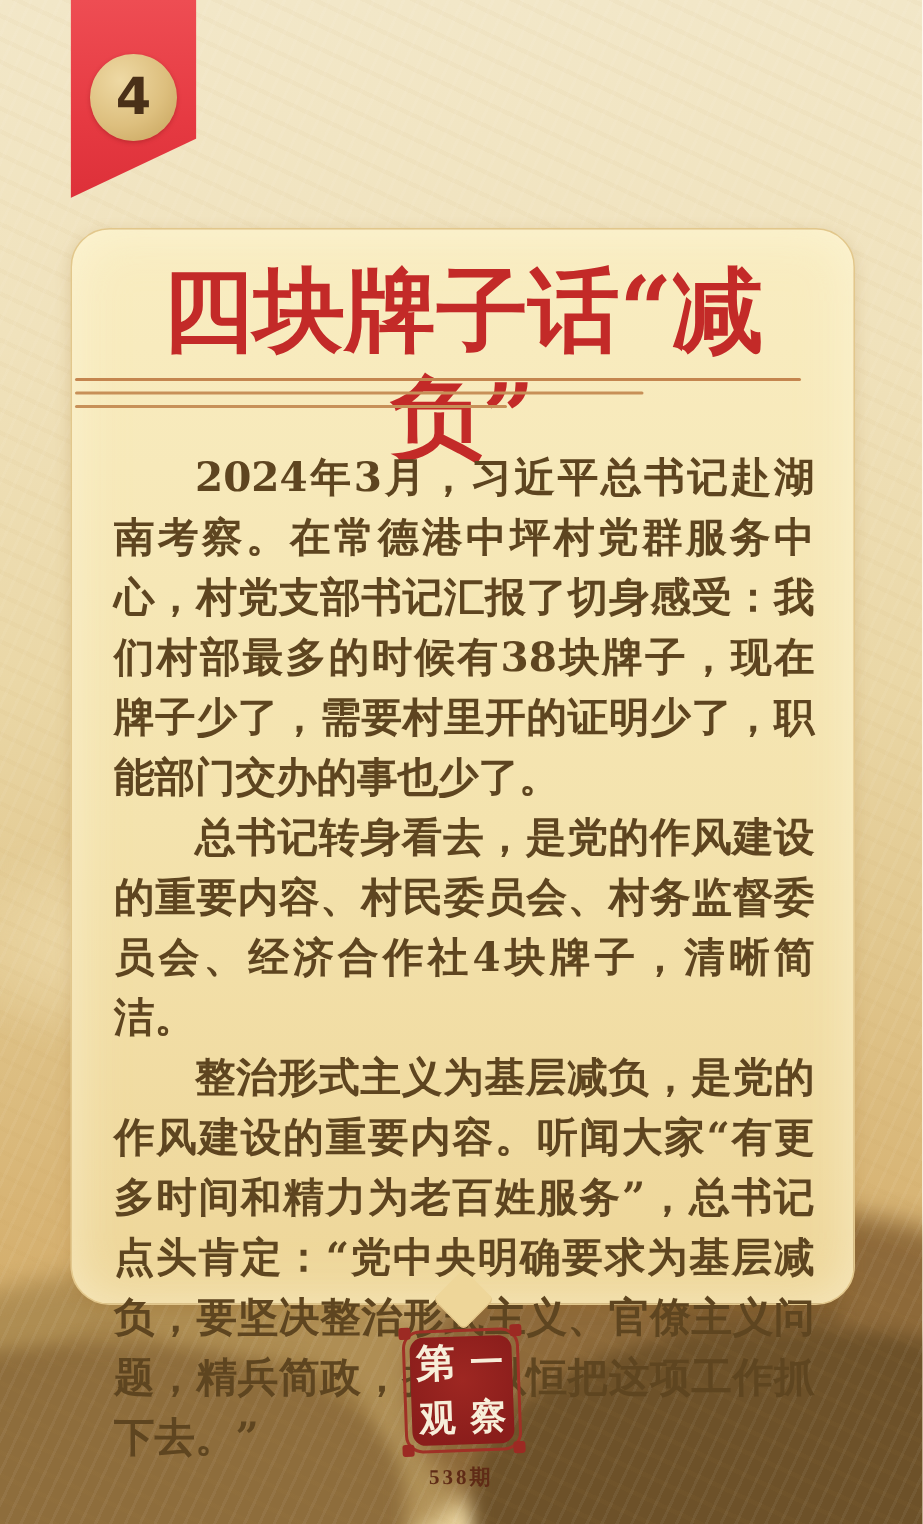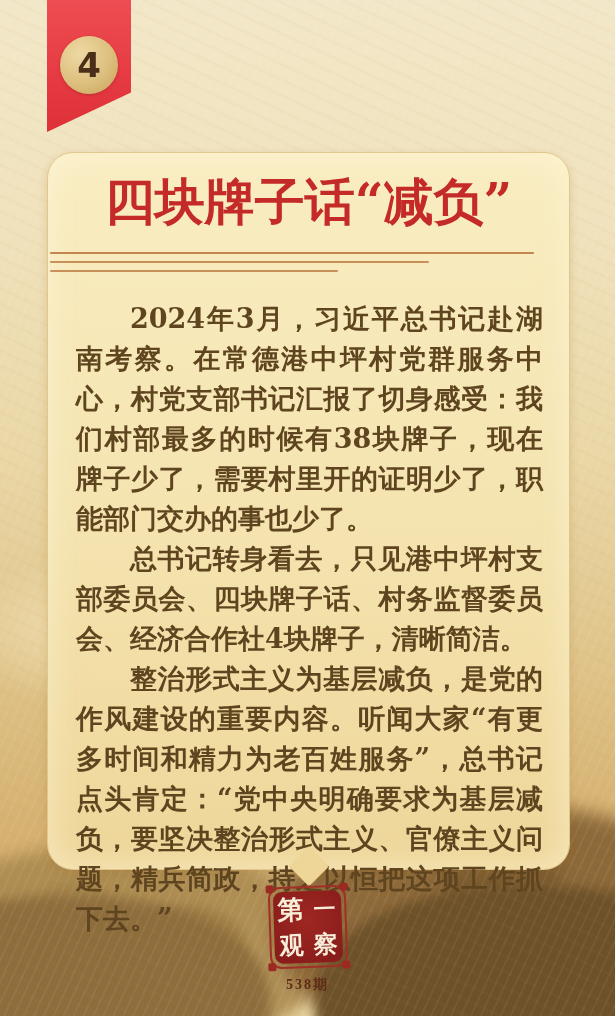--- a/index.html
+++ b/index.html
@@ -62,21 +62,21 @@
   }
   .card-tail{
     position:absolute;left:50%;bottom:-12px;width:28px;height:28px;
     transform:translateX(-50%) rotate(45deg);
     background:#eed699;border-right:1px solid #dfc184;border-bottom:1px solid #dfc184;
     border-radius:4px;
   }
   .card-title{
     margin:20px 24px 0;
     text-align:center;
-    font-size:50px;line-height:1.16;
+    font-size:61px;line-height:1.16;
     font-weight:900;
     color:#c32a28;
     letter-spacing:0px;
   }
   .rules{position:absolute;left:2px;top:99px;width:517px;}
   .rule{height:2px;border-radius:1px;margin-bottom:7px;background:#c98e58;}
   .rule-1{width:484px;background:#c4854f;}
   .rule-2{width:379px;background:#c79058;}
   .rule-3{width:288px;background:#c79058;}
   .article{
@@ -143,21 +143,21 @@
 
   <div class="card">
     <h1 class="card-title">四块牌子话“减负”</h1>
     <div class="rules">
       <div class="rule rule-1"></div>
       <div class="rule rule-2"></div>
       <div class="rule rule-3"></div>
     </div>
     <div class="article">
       <p>2024年3月，习近平总书记赴湖南考察。在常德港中坪村党群服务中心，村党支部书记汇报了切身感受：我们村部最多的时候有38块牌子，现在牌子少了，需要村里开的证明少了，职能部门交办的事也少了。</p>
-      <p>总书记转身看去，只见港中坪村支部委员会、四块牌子话、村务监督委员会、经济合作社4块牌子，清晰简洁。</p>
+      <p>总书记转身看去，是党的作风建设的重要内容、村民委员会、村务监督委员会、经济合作社4块牌子，清晰简洁。</p>
       <p>整治形式主义为基层减负，是党的作风建设的重要内容。听闻大家“有更多时间和精力为老百姓服务”，总书记点头肯定：“党中央明确要求为基层减负，要坚决整治形式主义、官僚主义问题，精兵简政，持之以恒把这项工作抓下去。”</p>
     </div>
     <div class="card-tail"></div>
   </div>
 
   <div class="seal-block">
     <div class="seal-frame">
       <span class="seal-corner c-tl"></span>
       <span class="seal-corner c-tr"></span>
       <span class="seal-corner c-bl"></span>

